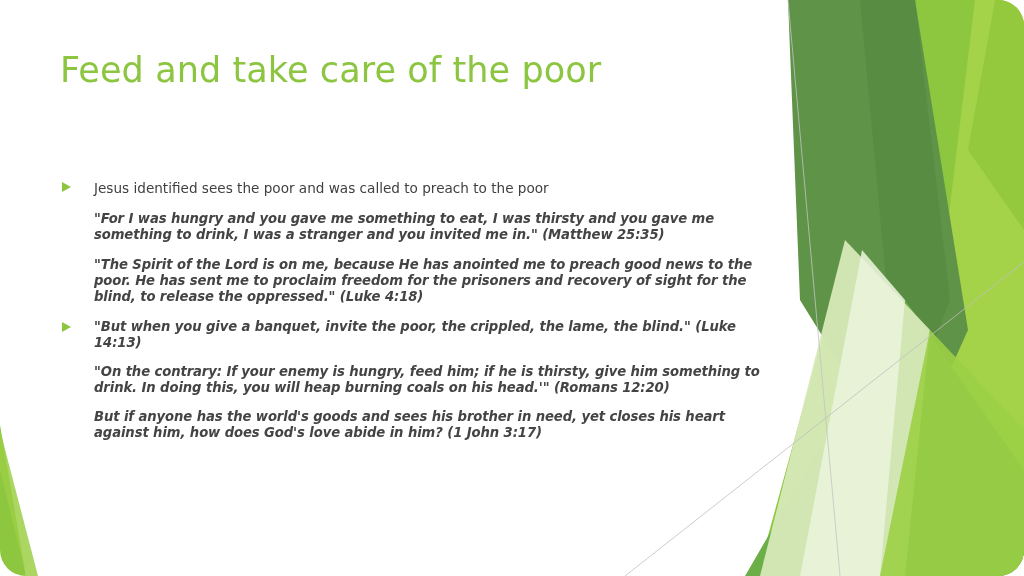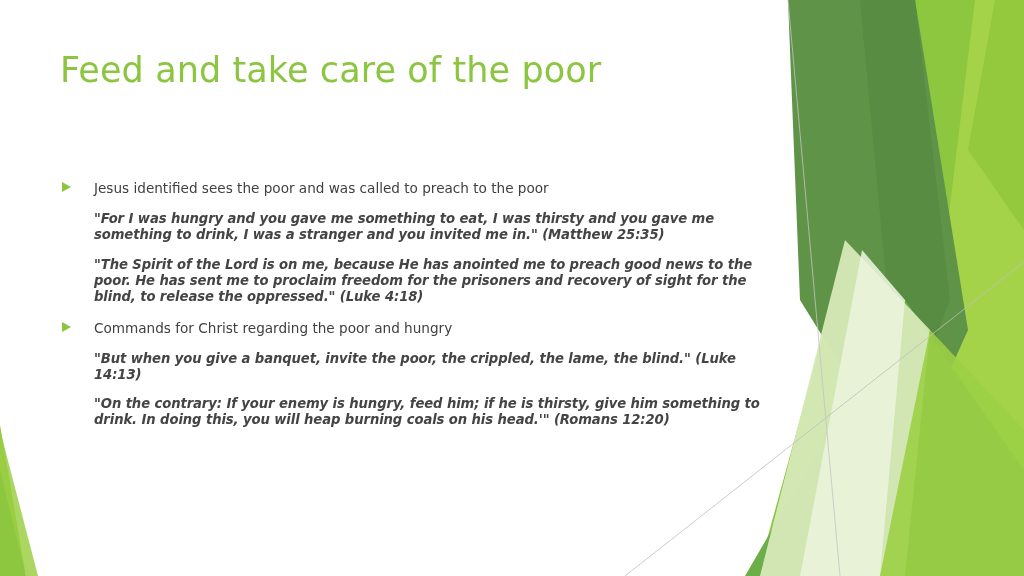--- a/index.html
+++ b/index.html
@@ -9,20 +9,21 @@
   }
   body {
     font-family: "DejaVu Sans", "Liberation Sans", sans-serif;
   }
   #slide {
     position: relative;
     width: 1024px;
     height: 576px;
     background: #ffffff;
     overflow: hidden;
+    border-radius: 26px;
   }
 
   
   #facet-graphic-right,
   #facet-graphic-left,
   #facet-hairlines {
     position: absolute;
     top: 0;
     left: 0;
     width: 1024px;
@@ -135,23 +136,23 @@
       <span class="bullet-marker"></span>
       <span class="bullet-text">Jesus identified sees the poor and was called to preach to the poor</span>
     </div>
 
     <div class="quote-block tight-top">"For I was hungry and you gave me something to eat, I was thirsty and you gave me something to drink, I was a stranger and you invited me in." (Matthew 25:35)</div>
 
     <div class="quote-block">"The Spirit of the Lord is on me, because He has anointed me to preach good news to the poor. He has sent me to proclaim freedom for the prisoners and recovery of sight for the blind, to release the oppressed." (Luke 4:18)</div>
 
     <div class="bullet-row">
       <span class="bullet-marker"></span>
-      <span class="bullet-text">Commands for Christ regarding the poor and hungry</span>
     </div>
 
     <div class="quote-block tight-top">"But when you give a banquet, invite the poor, the crippled, the lame, the blind." (Luke 14:13)</div>
 
     <div class="quote-block">"On the contrary: If your enemy is hungry, feed him; if he is thirsty, give him something to drink. In doing this, you will heap burning coals on his head.'" (Romans 12:20)</div>
 
+    <div class="quote-block last">But if anyone has the world's goods and sees his brother in need, yet closes his heart against him, how does God's love abide in him? (1 John 3:17)</div>
 
   </div>
 
 </div>
 
 </body></html>

